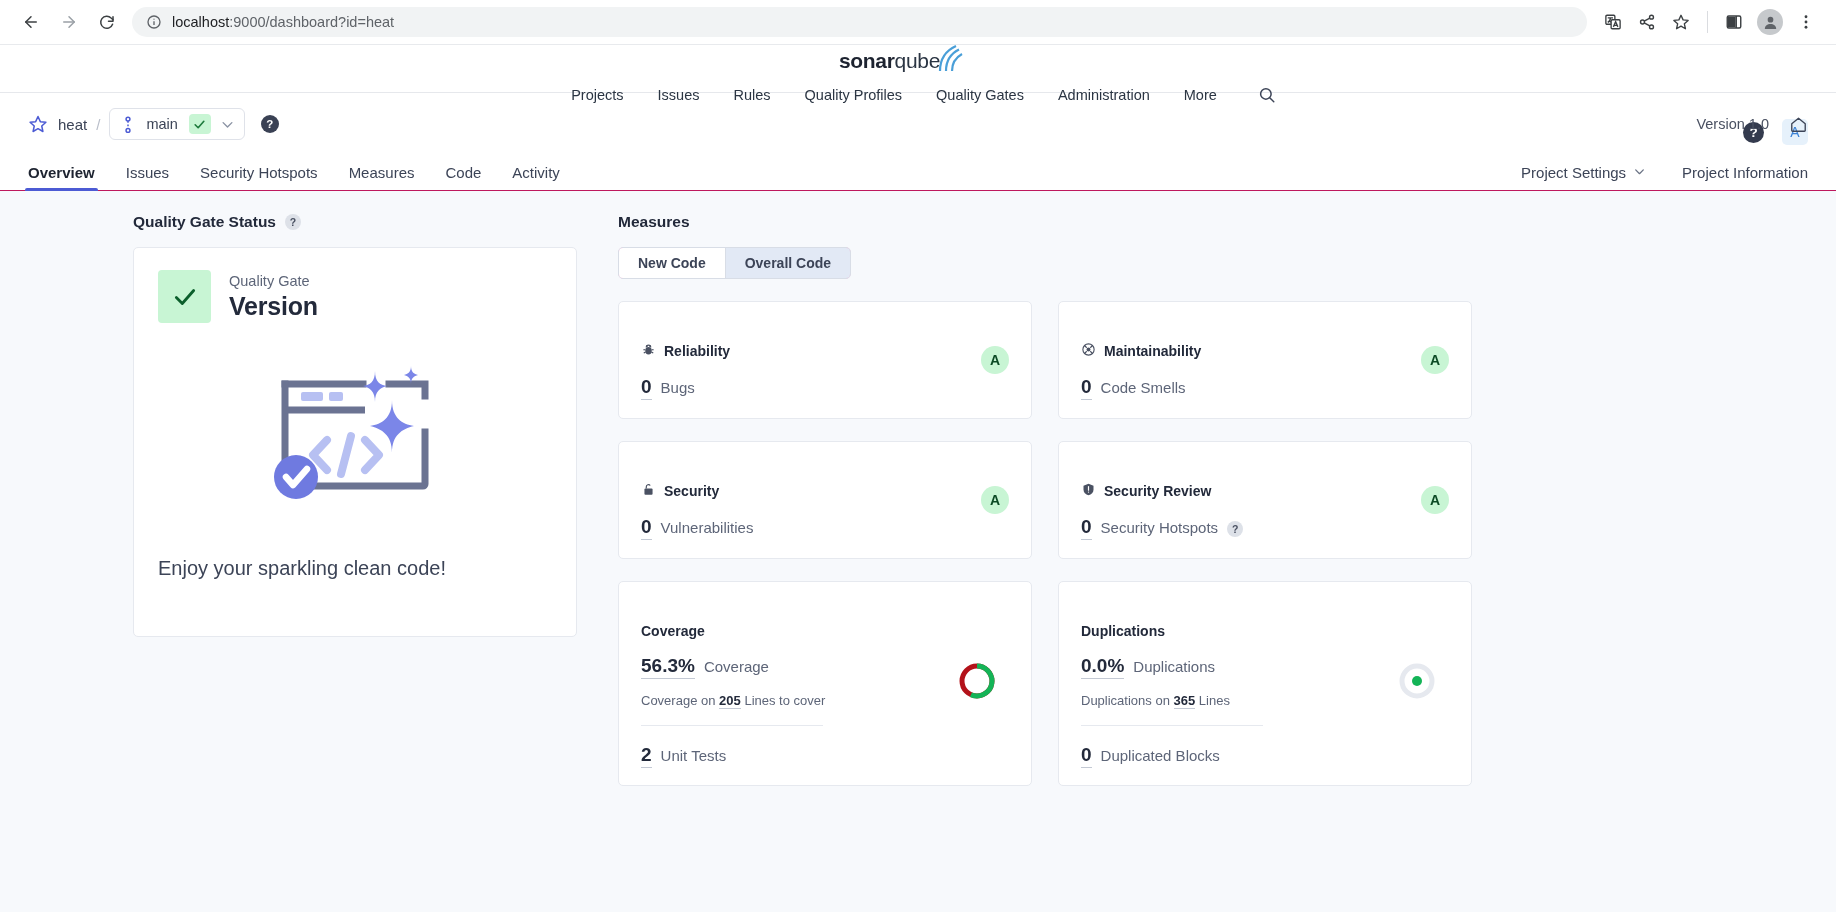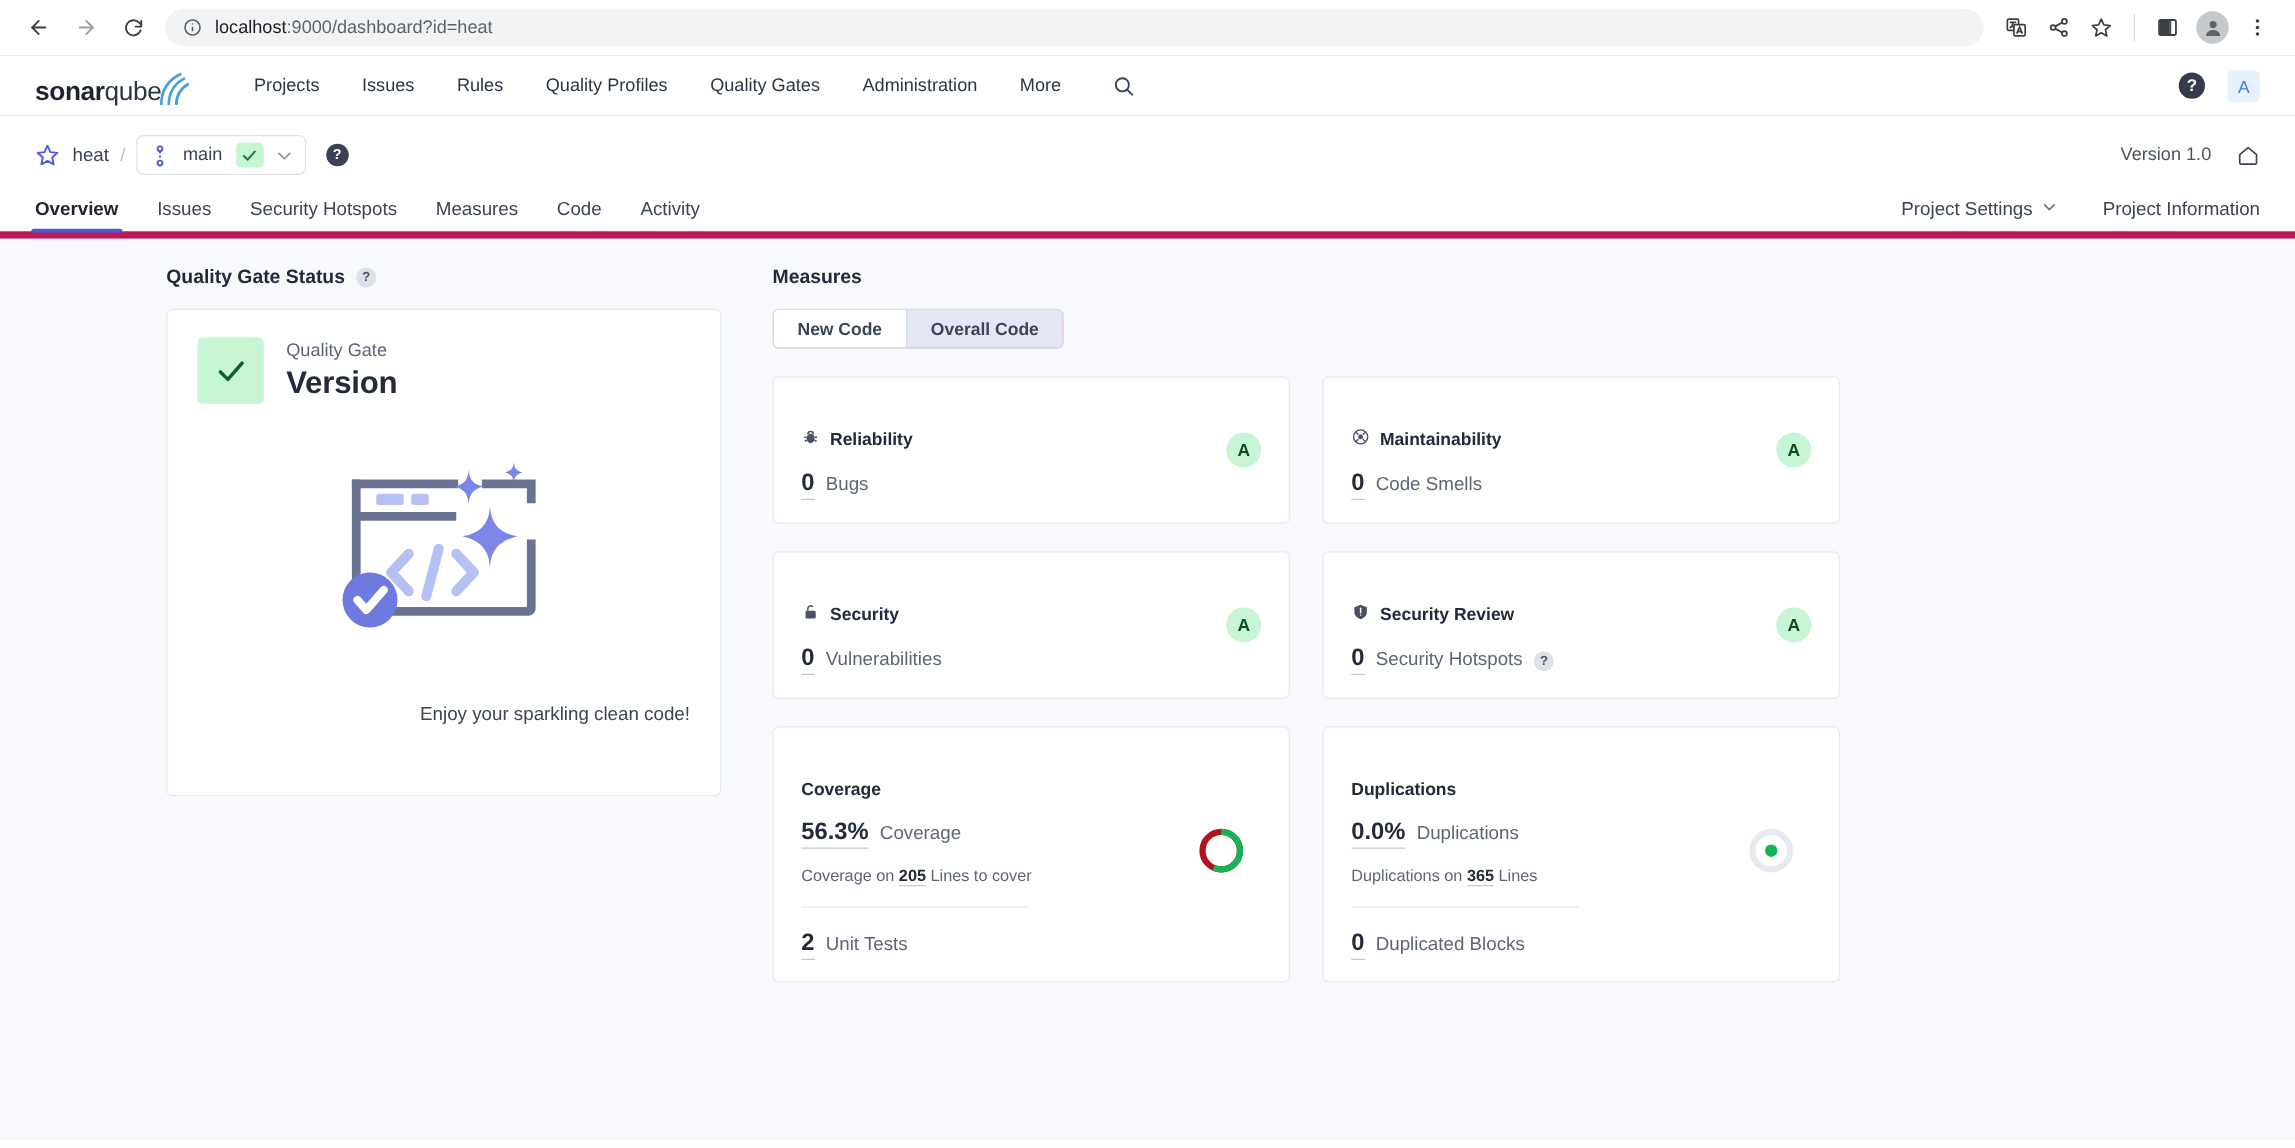--- a/index.html
+++ b/index.html
@@ -53,20 +53,21 @@
   .avatar-chrome svg { width: 17px; height: 17px; color: #5f6368; }
   .sep-vert { width: 1px; height: 22px; background: #dadce0; margin: 0 8px; }
 
   
   .sq-header {
     height: 48px;
     background: #ffffff;
     border-bottom: 1px solid #e6e8ec;
     display: flex; align-items: center;
     padding: 0 28px 0 28px;
+    flex-direction: column;
   }
   .sq-logo {
     display: flex; align-items: flex-end;
     margin-right: 34px; position: relative;
     height: 30px;
   }
   .sq-logo .logo-text {
     font-size: 21px; font-weight: 700; color: #1d2330;
     letter-spacing: -0.3px; line-height: 1;
   }
@@ -157,21 +158,21 @@
   .warn-link {
     color: #3b58c4; text-decoration: underline; margin-left: 5px; font-weight: 400;
   }
   .version-text { font-size: 14.5px; color: #4a5162; margin-left: 24px; }
   .home-icon { width: 19px; height: 19px; color: #3c4457; margin-left: 20px; }
 
   
   .tabs-row {
     display: flex; align-items: flex-end;
     padding: 0 28px;
-    border-bottom: 6px solid #be185d;
+    border-bottom: 1px solid #be185d;
     background: #ffffff;
     height: 40px;
     margin-top: 10px;
   }
   .tab {
     font-size: 15px; color: #3c4457;
     padding: 0 0 9px 0; margin-right: 31px;
     position: relative;
   }
   .tab.active { font-weight: 700; color: #1d2330; }
@@ -214,21 +215,21 @@
   .qg-check-box {
     width: 53px; height: 53px; border-radius: 4px;
     background: #c8f5d4; display: flex; align-items: center; justify-content: center;
     flex: none;
   }
   .qg-check-box svg { width: 26px; height: 26px; color: #0c5f2c; }
   .qg-label { font-size: 14.5px; color: #5d6578; margin-bottom: 3px; }
   .qg-status { font-size: 25px; font-weight: 700; color: #232a3b; letter-spacing: -0.2px; }
   .qg-illus { flex: 1; display: flex; align-items: center; justify-content: center; padding-bottom: 4px;}
   .qg-caption {
-    text-align: right; font-size: 15px; color: #3c4457;
+    text-align: left; font-size: 20px; color: #3c4457;
     padding-bottom: 34px;
   }
 
   
   .seg {
     display: inline-flex; border: 1px solid #d8dde6; border-radius: 5px;
     overflow: hidden; margin-bottom: 22px; background: #f9a8d4;
   }
   .seg-btn {
     font-size: 14px; font-weight: 700; color: #3c4457;

